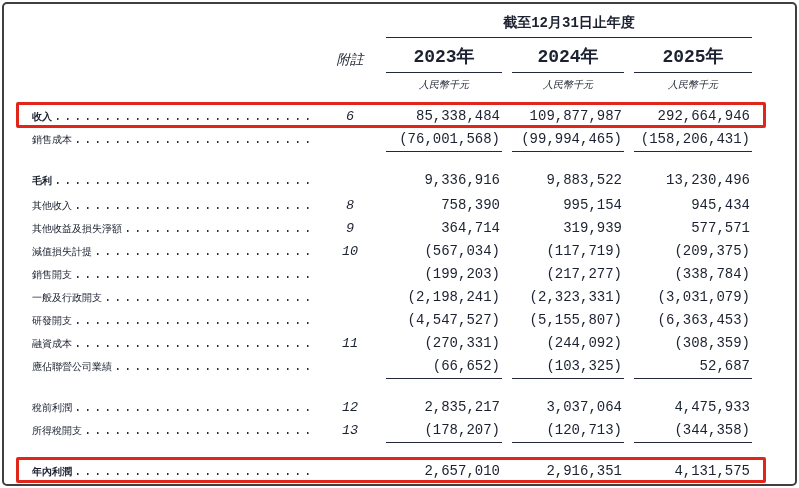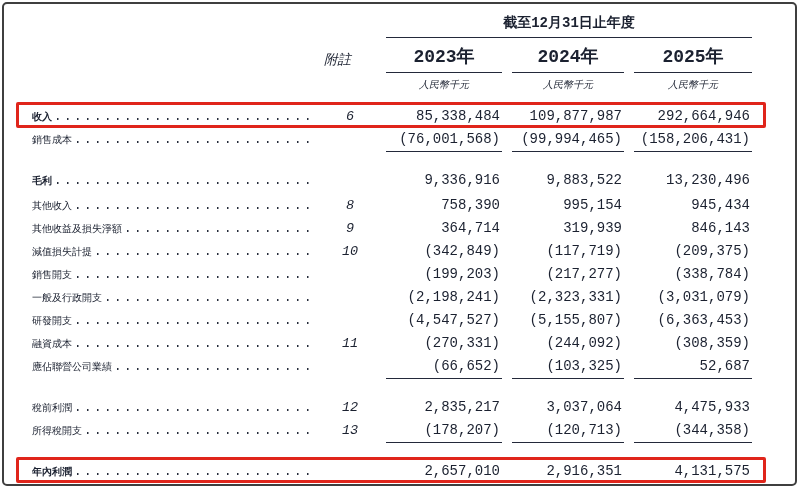--- a/index.html
+++ b/index.html
@@ -32,20 +32,21 @@
     grid-column:3/6;
     text-align:center;
     font-weight:bold;
     font-size:14px;
     padding-bottom:5px;
     border-bottom:1.5px solid #23293a;
   }
   .hdr-years { margin-top:2px; }
   .note-hdr {
     font-style:italic;
+    text-align:center;
     font-size:13.5px;
     padding-bottom:4px;
   }
   .year-cell {
     text-align:center;
     font-weight:bold;
     font-size:18px;
     padding:4px 0 4px 0;
     border-bottom:1.5px solid #23293a;
   }
@@ -163,30 +164,30 @@
       </div>
 
       <div class="grid row">
         <div class="lbl">
             <span class="lbl-text">其他收益及損失淨額</span>
             <span class="dots"></span>
           </div>
         <div class="note-cell">9</div>
         <div class="val-cell">364,714</div>
         <div class="val-cell">319,939</div>
-        <div class="val-cell">846,143</div>
+        <div class="val-cell">577,571</div>
       </div>
 
       <div class="grid row">
         <div class="lbl">
             <span class="lbl-text">減值損失計提</span>
             <span class="dots"></span>
           </div>
         <div class="note-cell">10</div>
-        <div class="val-cell">(342,849)</div>
+        <div class="val-cell">(567,034)</div>
         <div class="val-cell">(117,719)</div>
         <div class="val-cell">(209,375)</div>
       </div>
 
       <div class="grid row">
         <div class="lbl">
             <span class="lbl-text">銷售開支</span>
             <span class="dots"></span>
           </div>
         <div class="note-cell"></div>

